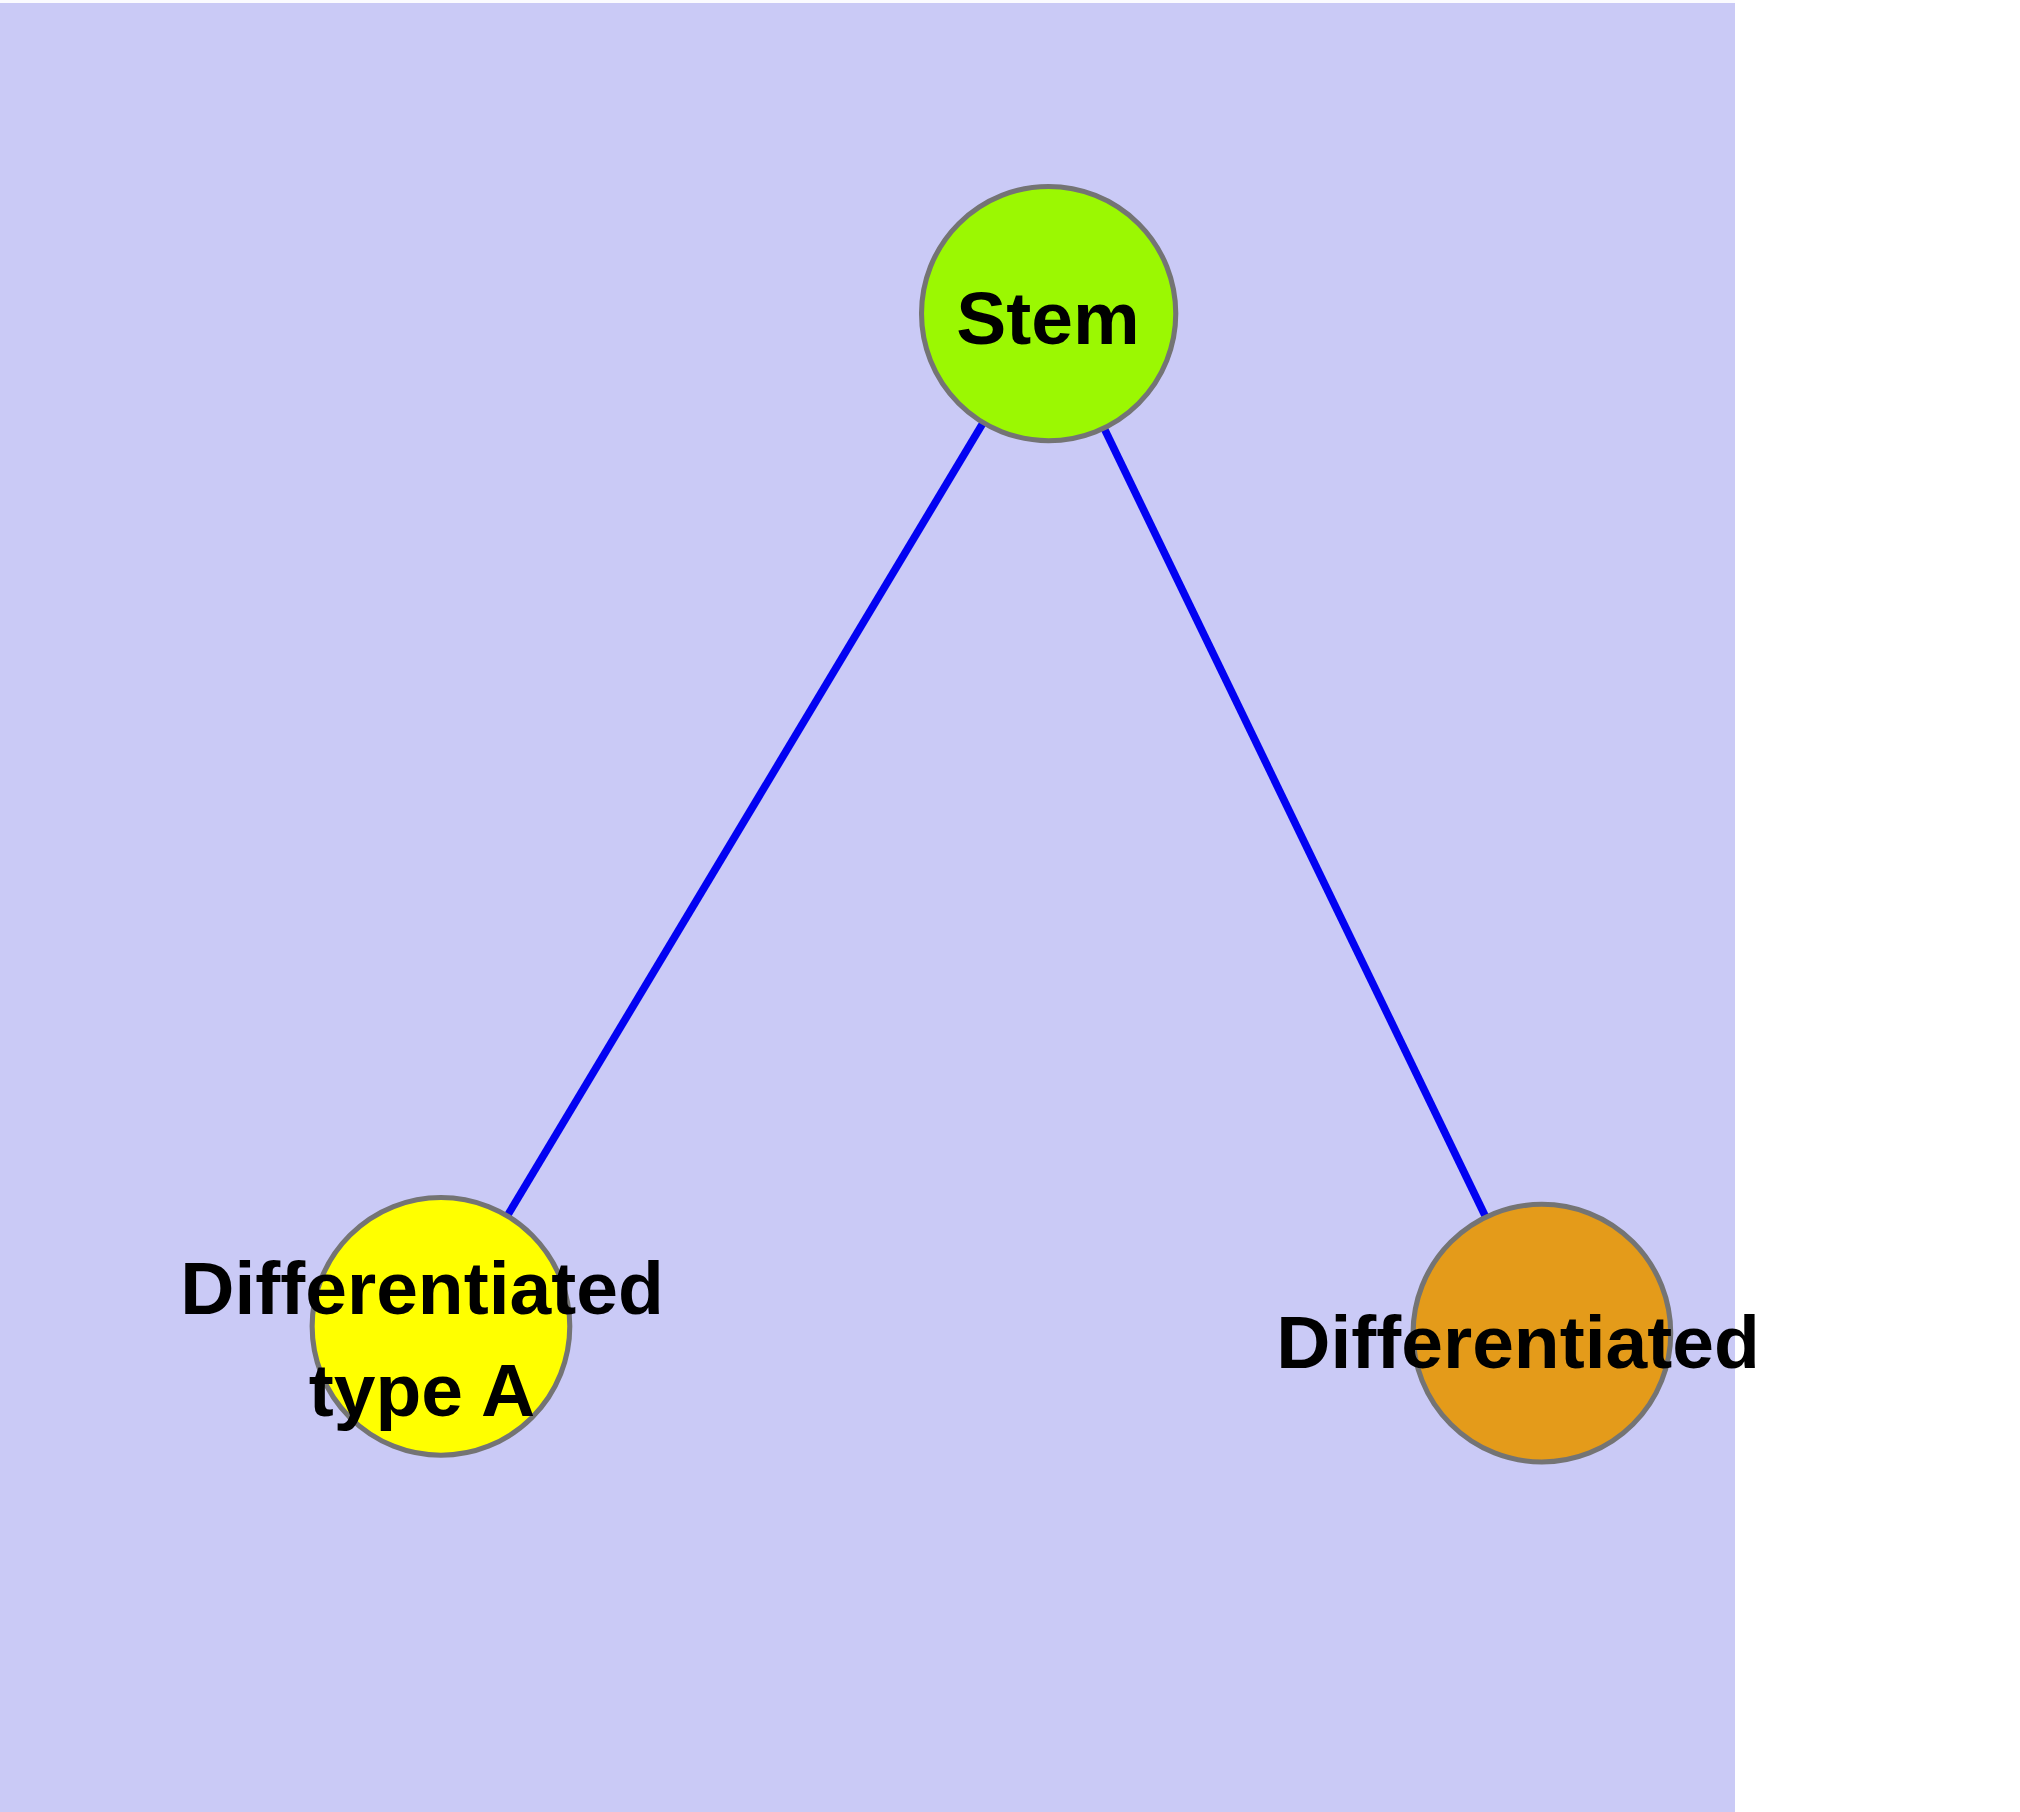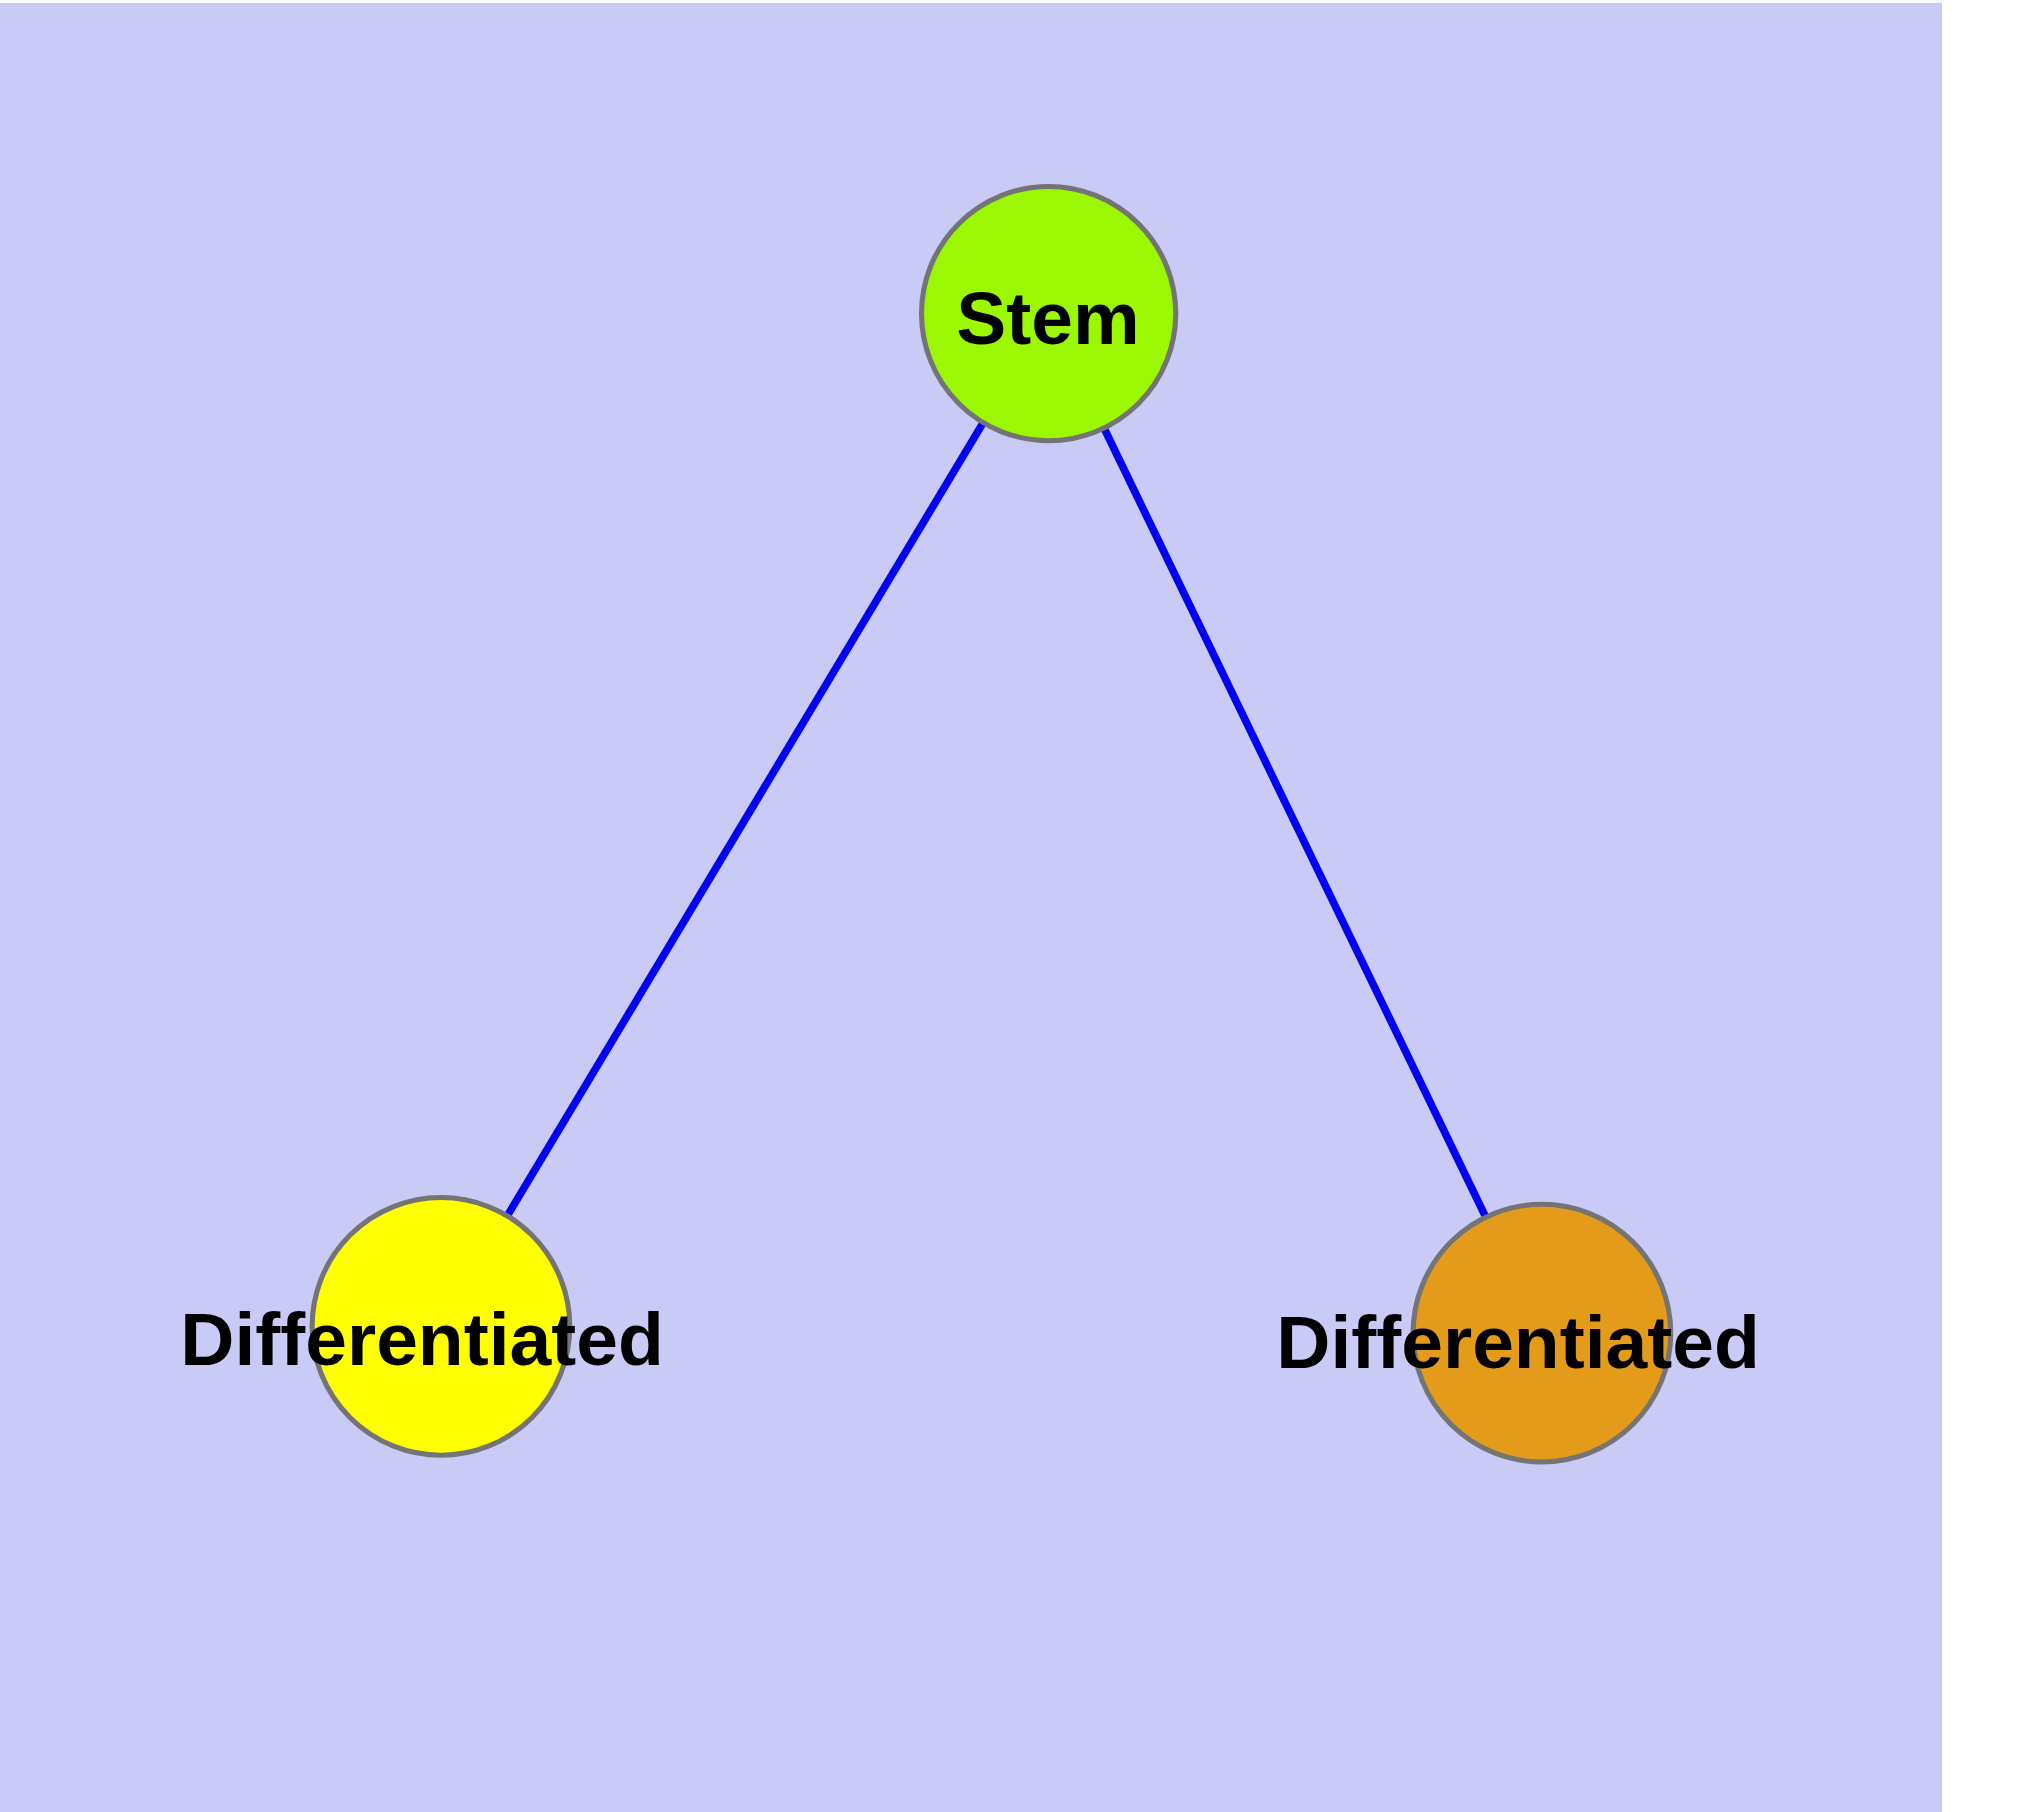--- a/index.html
+++ b/index.html
@@ -4,21 +4,21 @@
 <style>
   html, body {
     margin: 0;
     padding: 0;
     width: 2021px;
     height: 1812px;
     overflow: hidden;
   }
   #stage {
     position: relative;
-    width: 1942px;
+    width: 1735px;
     height: 1812px;
     background: #CACAF6;
   }
   
   #top-edge {
     position: absolute;
     top: 0; left: 0;
     width: 100%;
     height: 2.5px;
     background: #FBFBFF;
@@ -67,19 +67,20 @@
         <circle cx="520" cy="1565" r="152" fill="#FFFF00" stroke="#747474" stroke-width="6"></circle>
         <circle cx="1819" cy="1573" r="152" fill="#E49B1A" stroke="#747474" stroke-width="6"></circle>
       </g>
   </svg>
   <div id="labels-layer">
       <div class="node-label" style="left: 1048px; top: 318px; color: rgb(0, 0, 0);">
         <span class="label-line">Stem</span>
       </div>
       <div class="node-label" style="left: 422px; top: 1339px; color: rgb(0, 0, 0);">
         <span class="label-line">Differentiated</span>
+        <span class="label-line">type A</span>
       </div>
       <div class="node-label" style="left: 1518px; top: 1342px; color: rgb(0, 0, 0);">
         <span class="label-line">Differentiated</span>
       </div>
     </div>
 </div>
 
 
 </body></html>

